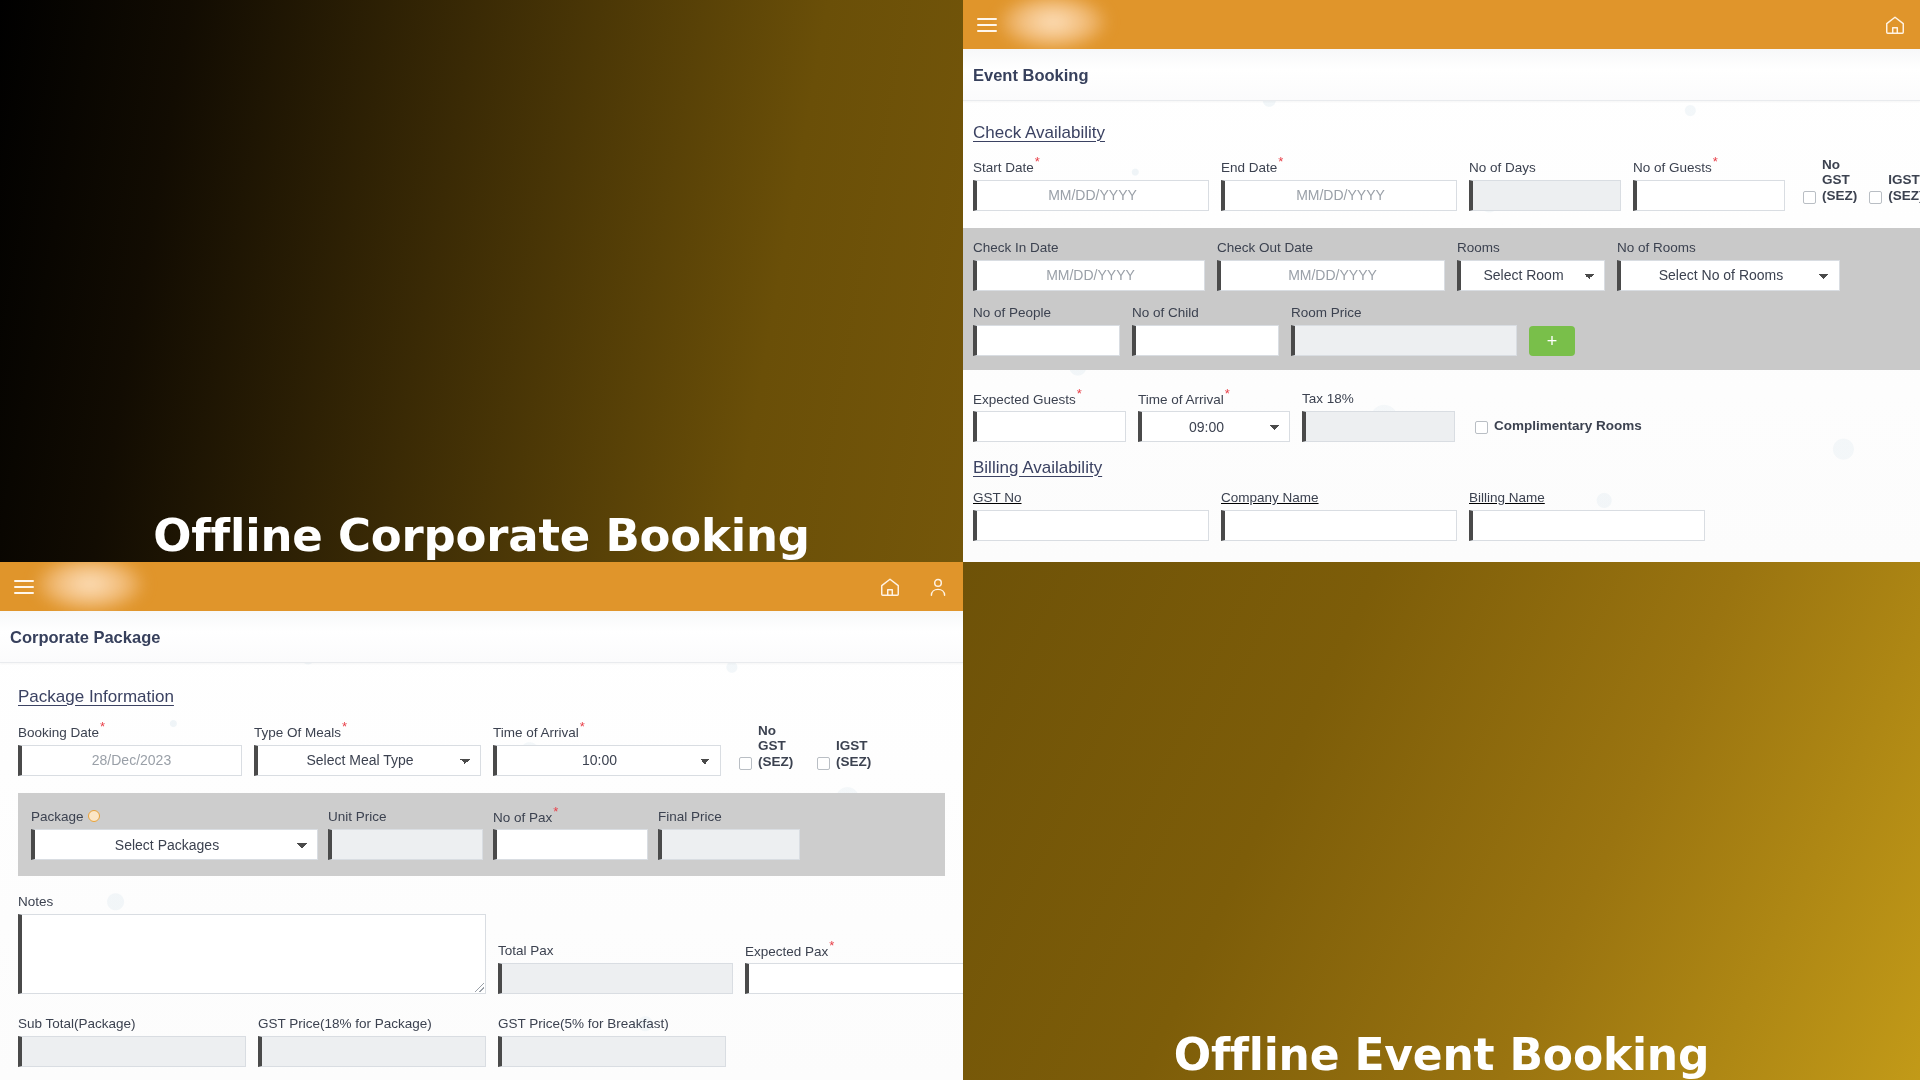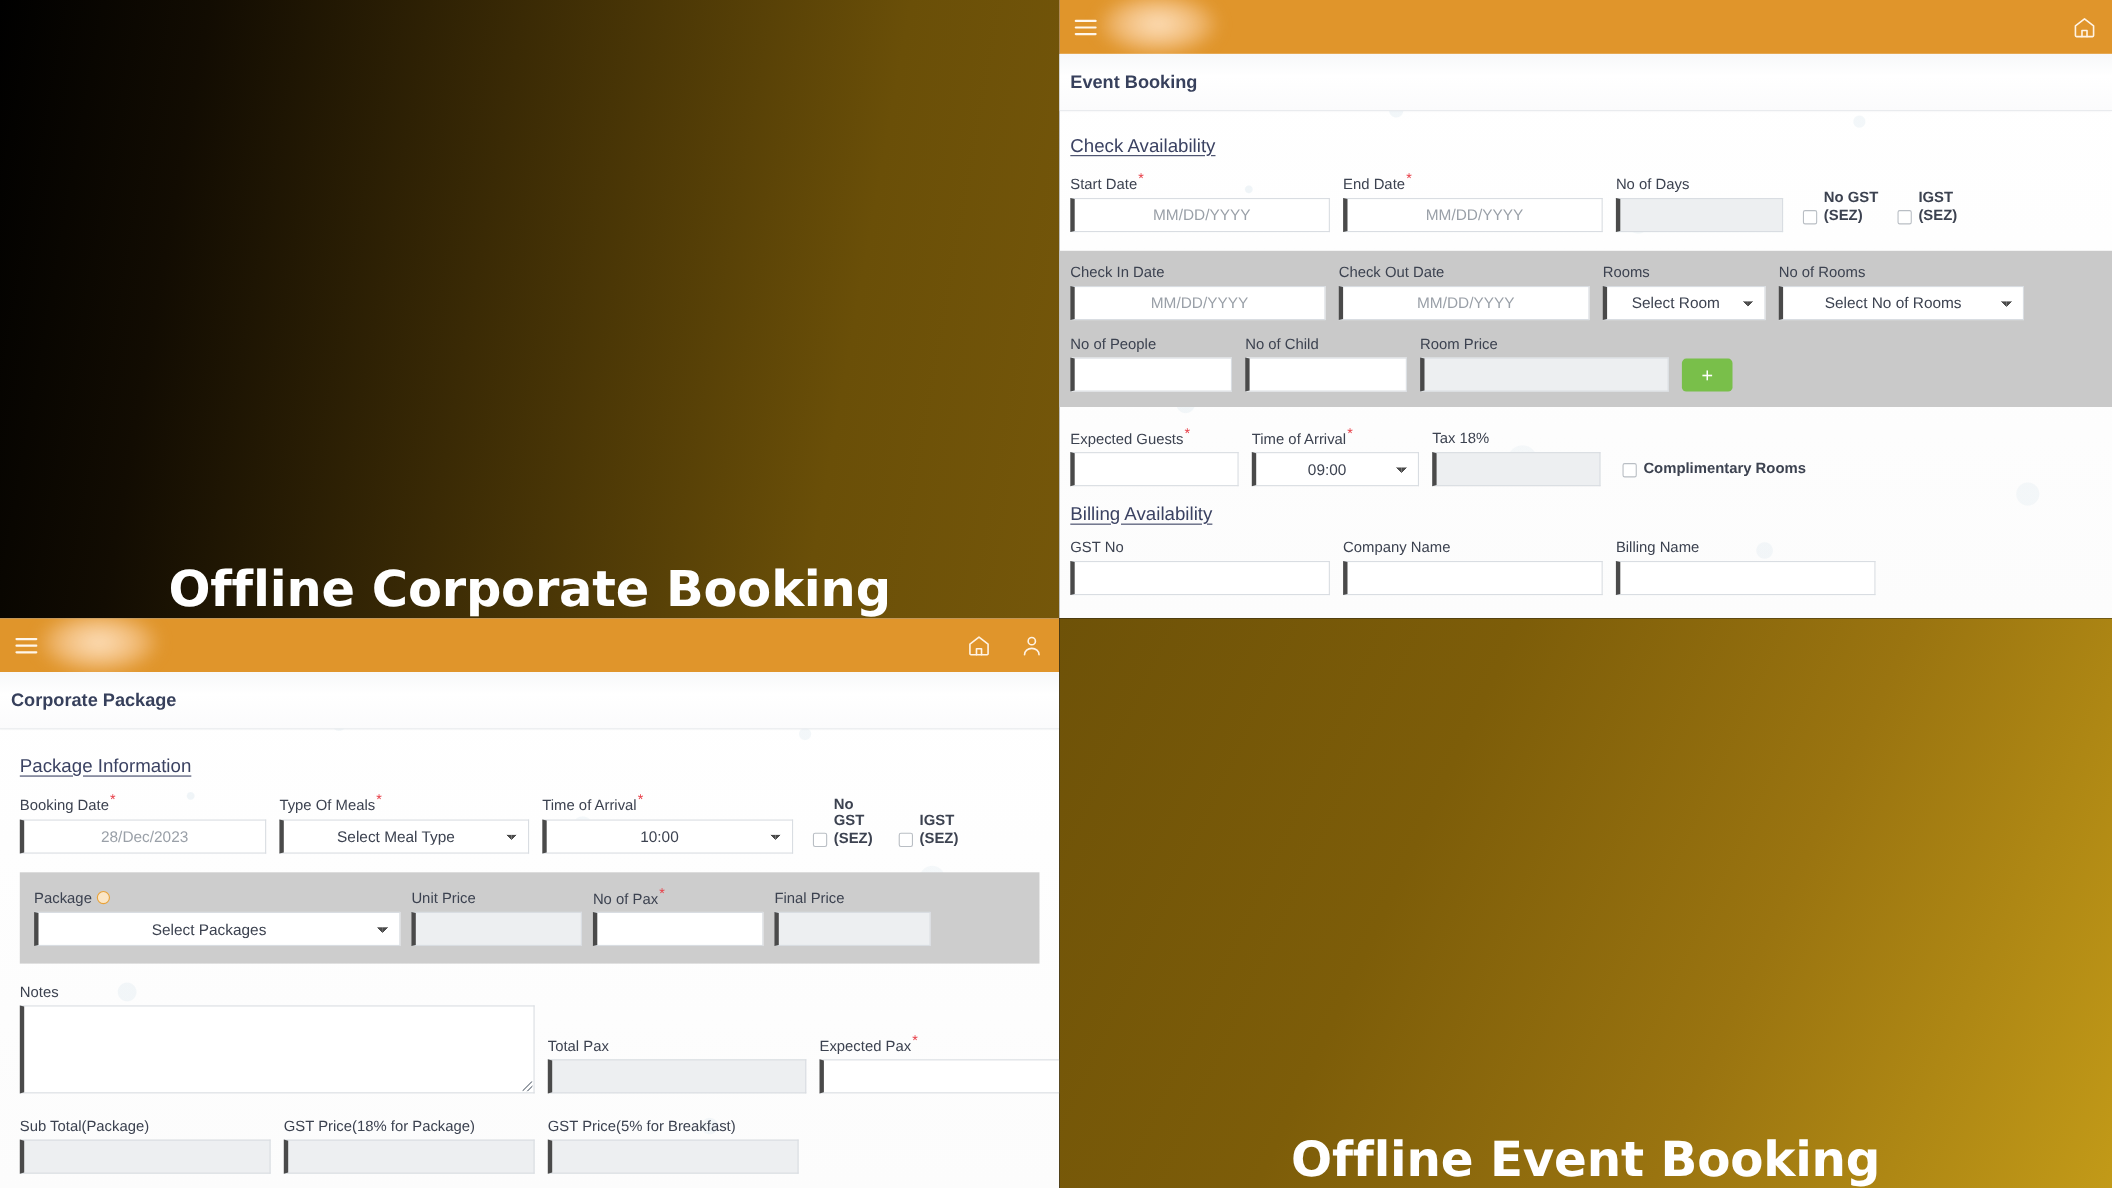--- a/index.html
+++ b/index.html
@@ -215,20 +215,24 @@
               <input class="inp" style="width: 236px;" placeholder="MM/DD/YYYY">
             </div>
             <div class="field">
               <span class="lbl"><span>End Date</span><span class="req">*</span></span>
               <input class="inp" style="width: 236px;" placeholder="MM/DD/YYYY">
             </div>
             <div class="field">
               <span class="lbl">No of Days</span>
               <input class="inp disabled" style="width: 152px;" readonly="">
             </div>
+            <div class="field">
+              <span class="lbl"><span>No of Guests</span><span class="req">*</span></span>
+              <input class="inp" style="width: 152px;">
+            </div>
             <div class="chk-wrap" style="margin-bottom:7px; margin-left:6px; width:74px">
               <span class="chk"></span>
               <span class="chk-txt">
                 <span>No GST</span><br><span>(SEZ)</span>
               </span>
             </div>
             <div class="chk-wrap" style="margin-bottom:7px; width:70px">
               <span class="chk"></span>
               <span class="chk-txt">
                 <span>IGST</span><br><span>(SEZ)</span>
@@ -296,21 +300,21 @@
             </div>
             <div class="chk-wrap" style="margin-bottom:8px; margin-left:8px">
               <span class="chk"></span>
               <span class="chk-txt">Complimentary Rooms</span>
             </div>
           </div>
 
           
           <a class="section-link" style="margin-top:16px">Billing Availability</a>
 
-          <div class="row" style="margin:12px 0 0 10px; gap:12px;">
+          <div class="row" style="margin:12px 0 0 10px; gap:12px;text-decoration:underline;">
             <div class="field">
               <span class="lbl">GST No</span>
               <input class="inp" style="width: 236px;">
             </div>
             <div class="field">
               <span class="lbl">Company Name</span>
               <input class="inp" style="width: 236px;">
             </div>
             <div class="field">
               <span class="lbl">Billing Name</span>
@@ -391,21 +395,21 @@
             </div>
           </div>
 
           
           <div class="grayband grayband2" style="margin:17px 18px 0 18px; padding:12px 0 16px 0">
             <div class="row" style="margin-left:13px; gap:10px;">
               <div class="field">
                 <span class="lbl">
                   <span>Package</span><span class="help-dot"></span>
                 </span>
-                <select class="sel" style="width:333px">
+                <select class="sel" style="width:287px">
                   <option>Select Packages</option>
                 </select>
               </div>
               <div class="field">
                 <span class="lbl">Unit Price</span>
                 <input class="inp disabled" style="width: 155px;" readonly="">
               </div>
               <div class="field">
                 <span class="lbl"><span>No of Pax</span><span class="req">*</span></span>
                 <input class="inp" style="width: 155px;">

